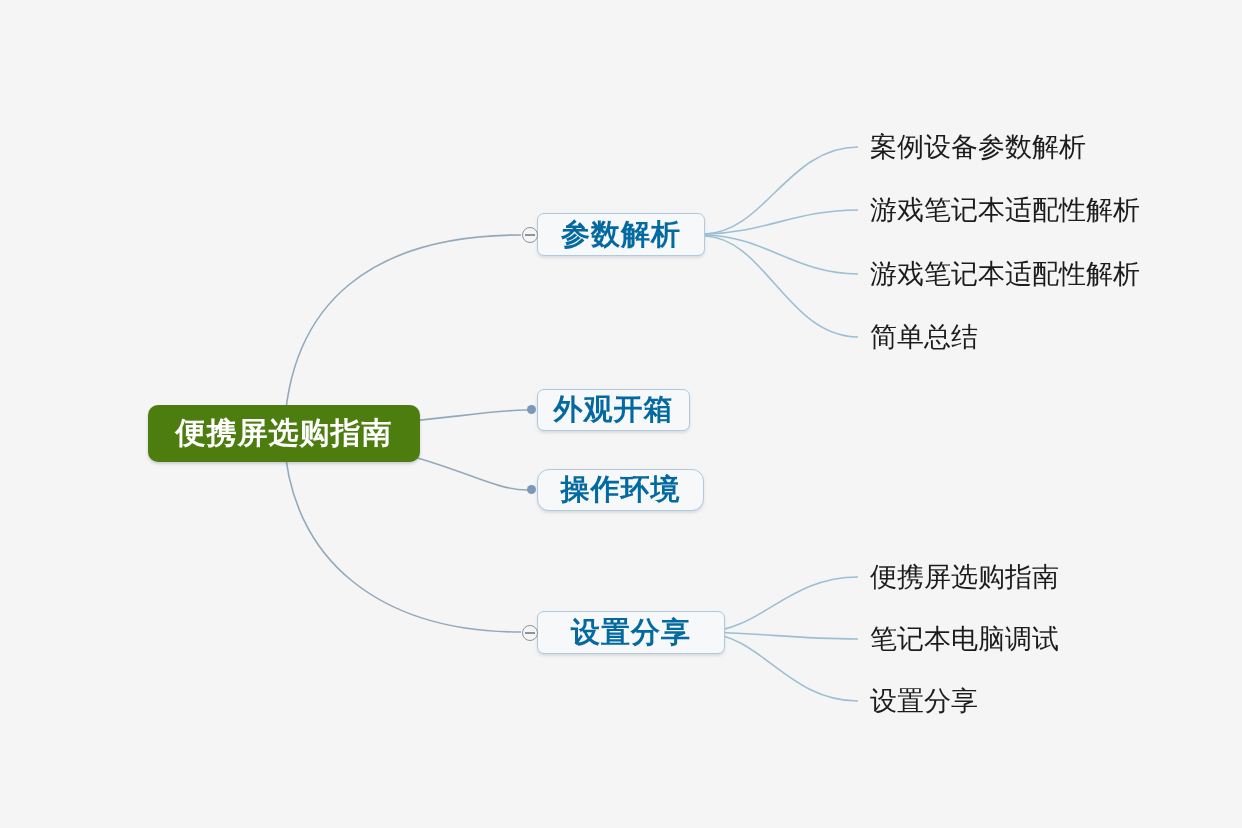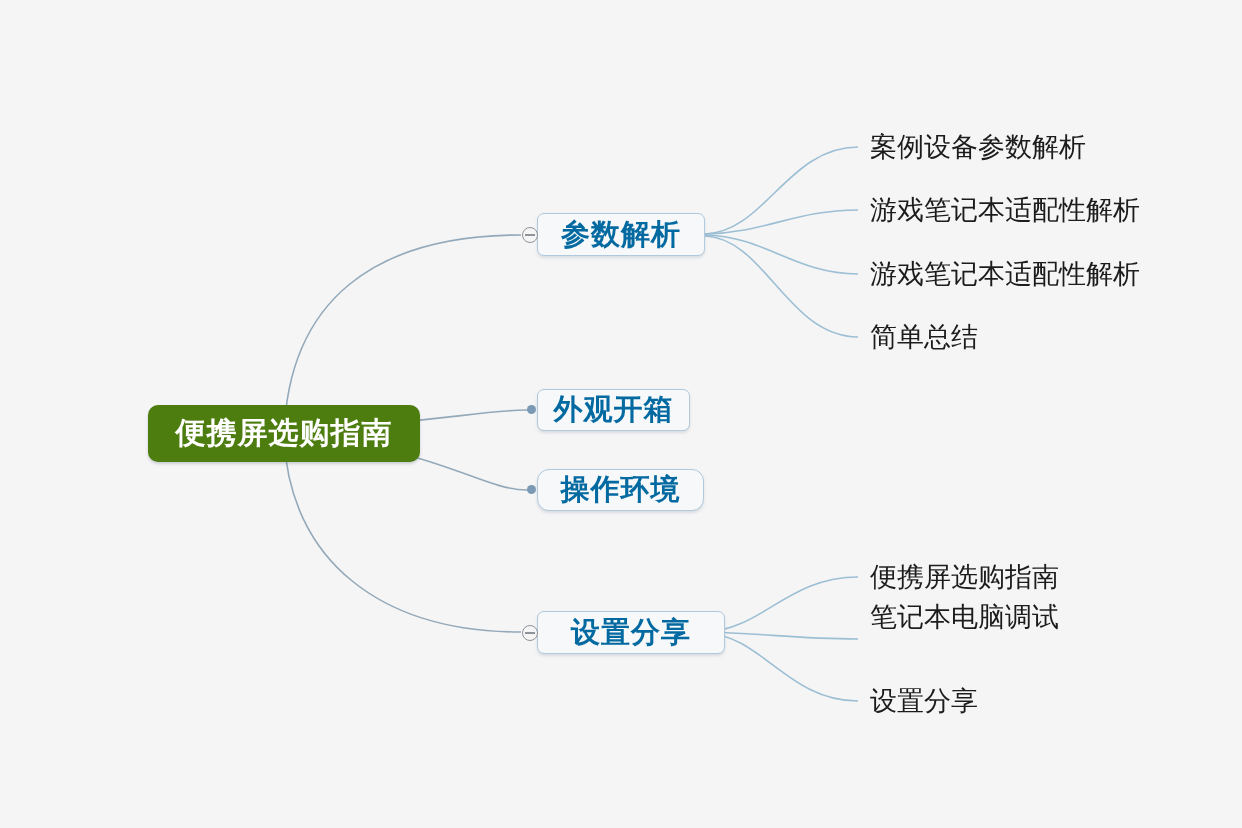--- a/index.html
+++ b/index.html
@@ -71,21 +71,21 @@
     font-size: 27px;
     font-weight: 400;
     white-space: nowrap;
     cursor: default;
   }
   .leaf-0 { top: 130px; }
   .leaf-1 { top: 193px; }
   .leaf-2 { top: 257px; }
   .leaf-3 { top: 320px; }
   .leaf-4 { top: 560px; }
-  .leaf-5 { top: 600px; font-family: Liberation Mono, monospace; }
+  .leaf-5 { top: 622px; font-family: Liberation Mono, monospace; }
   .leaf-6 { top: 684px; }
   .collapse-toggle {
     position: absolute;
     width: 16px; height: 16px;
     border: 1.5px solid #8e9499;
     border-radius: 50%;
     background: #f5f5f6;
     box-sizing: border-box;
     cursor: pointer;
   }

